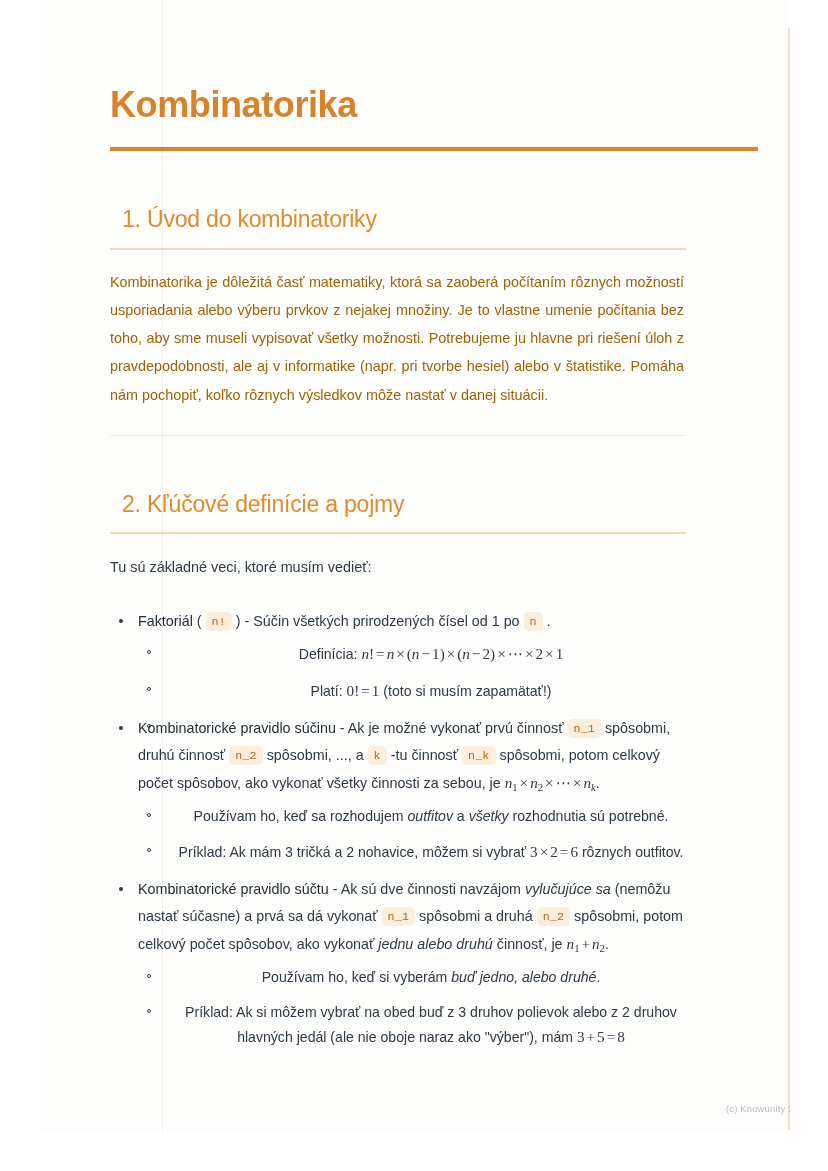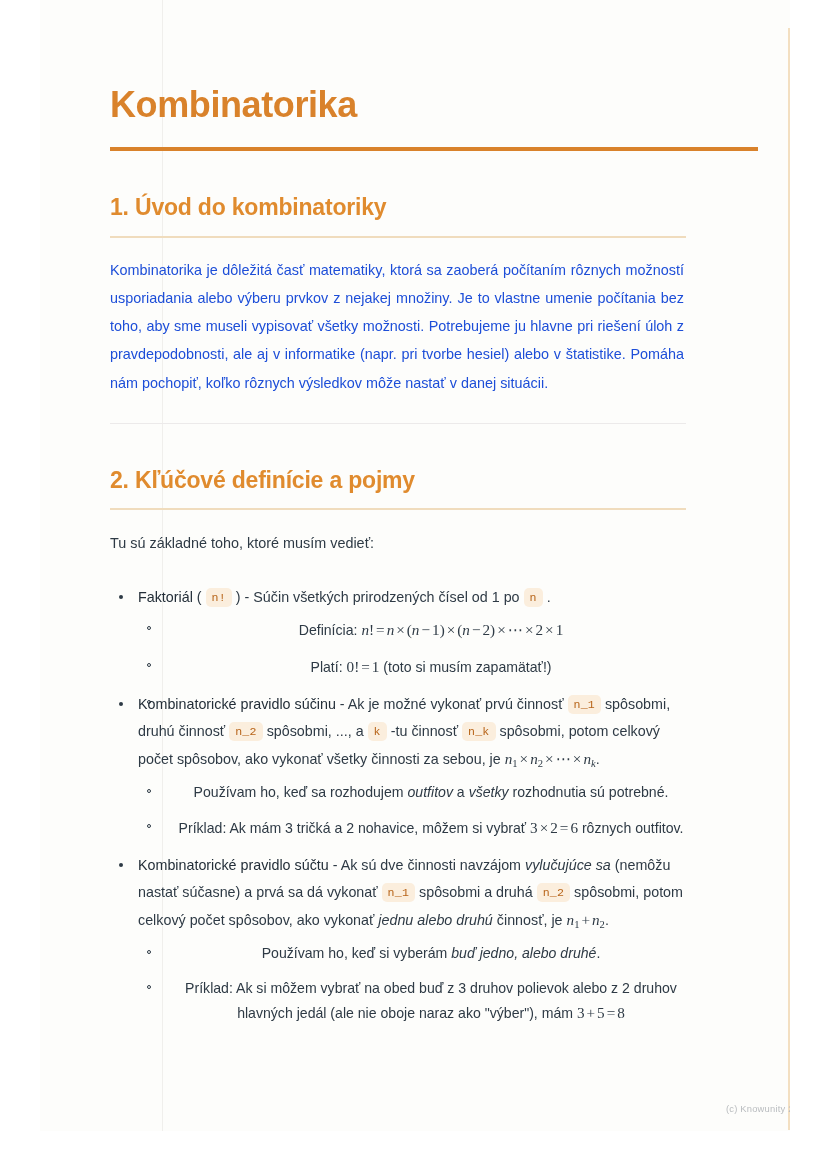--- a/index.html
+++ b/index.html
@@ -74,38 +74,38 @@
   }
   .title-rule {
     height: 4px;
     background: #d9822b;
     margin: 21px 0 0 0;
     width: 648px;
   }
 
   h2.sec-title {
     font-size: 23px;
-    font-weight: bold;
+    font-weight: normal;
     color: #e08b2e;
-    margin: 0;
+    margin: 12px;
     padding: 42px 0 0 0;
     line-height: 1.25;
     letter-spacing: -0.2px;
   }
   .sec-rule {
     height: 2px;
     background: #f0dcbd;
     margin-top: 14px;
     width: 576px;
   }
 
   p.body-para {
     font-size: 14.4px;
     line-height: 1.95;
-    color: #1d4ed8;
+    color: #a16207;
     text-align: justify;
     margin: 18px 0 0 0;
     width: 574px;
   }
   p.lead-para {
     font-size: 14.4px;
     line-height: 1.9;
     color: #2e3a45;
     margin: 20px 0 0 0;
   }
@@ -246,21 +246,21 @@
     <div class="title-rule"></div>
 
     <h2 class="sec-title">1. Úvod do kombinatoriky</h2>
     <div class="sec-rule"></div>
     <p class="body-para">Kombinatorika je dôležitá časť matematiky, ktorá sa zaoberá počítaním rôznych možností usporiadania alebo výberu prvkov z nejakej množiny. Je to vlastne umenie počítania bez toho, aby sme museli vypisovať všetky možnosti. Potrebujeme ju hlavne pri riešení úloh z pravdepodobnosti, ale aj v informatike (napr. pri tvorbe hesiel) alebo v štatistike. Pomáha nám pochopiť, koľko rôznych výsledkov môže nastať v danej situácii.</p>
 
     <div class="section-divider"></div>
 
     <h2 class="sec-title">2. Kľúčové definície a pojmy</h2>
     <div class="sec-rule"></div>
-    <p class="lead-para">Tu sú základné toho, ktoré musím vedieť:</p>
+    <p class="lead-para">Tu sú základné veci, ktoré musím vedieť:</p>
 
     <ul class="lvl1">
 
       <li>
         <span class="b1-dot"></span>
         <span class="li-text"><strong>Faktoriál</strong><span> ( </span><code class="chip">n!</code><span> ) - Súčin všetkých prirodzených čísel od 1 po </span><code class="chip">n</code><span> .</span></span>
 
         <ul class="lvl2">
           <li>
             <span class="b2-ring"></span>

